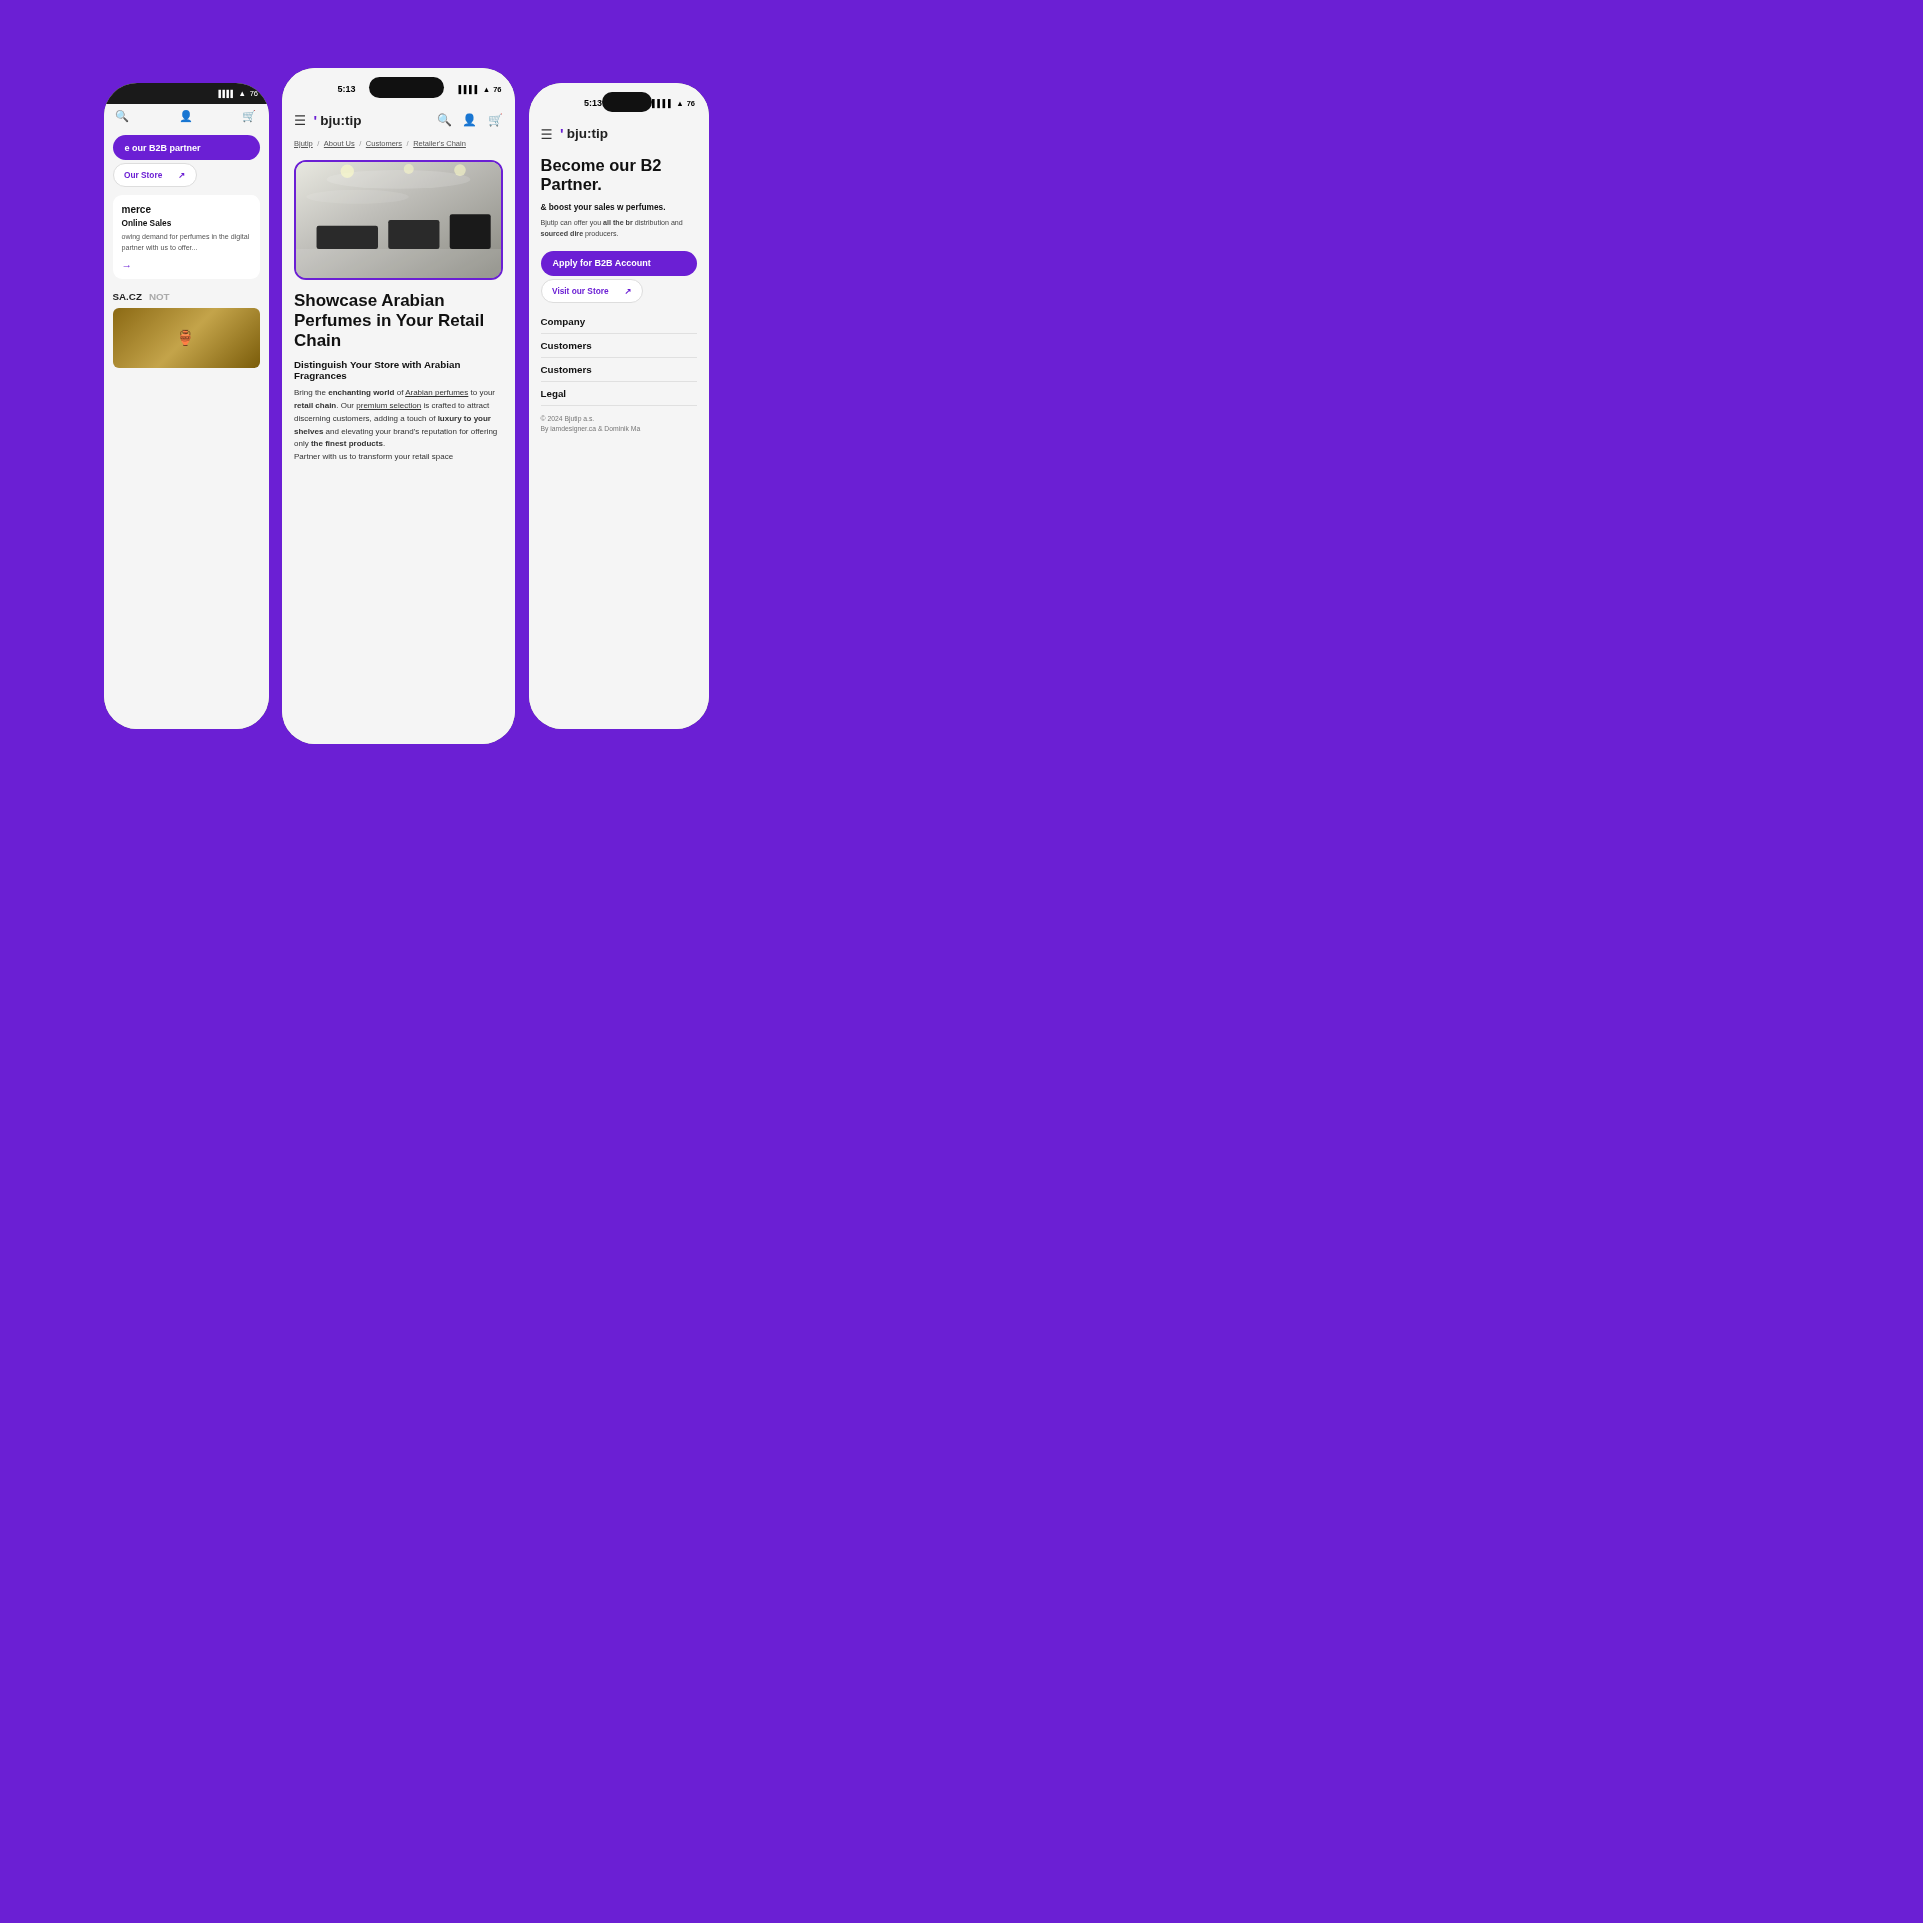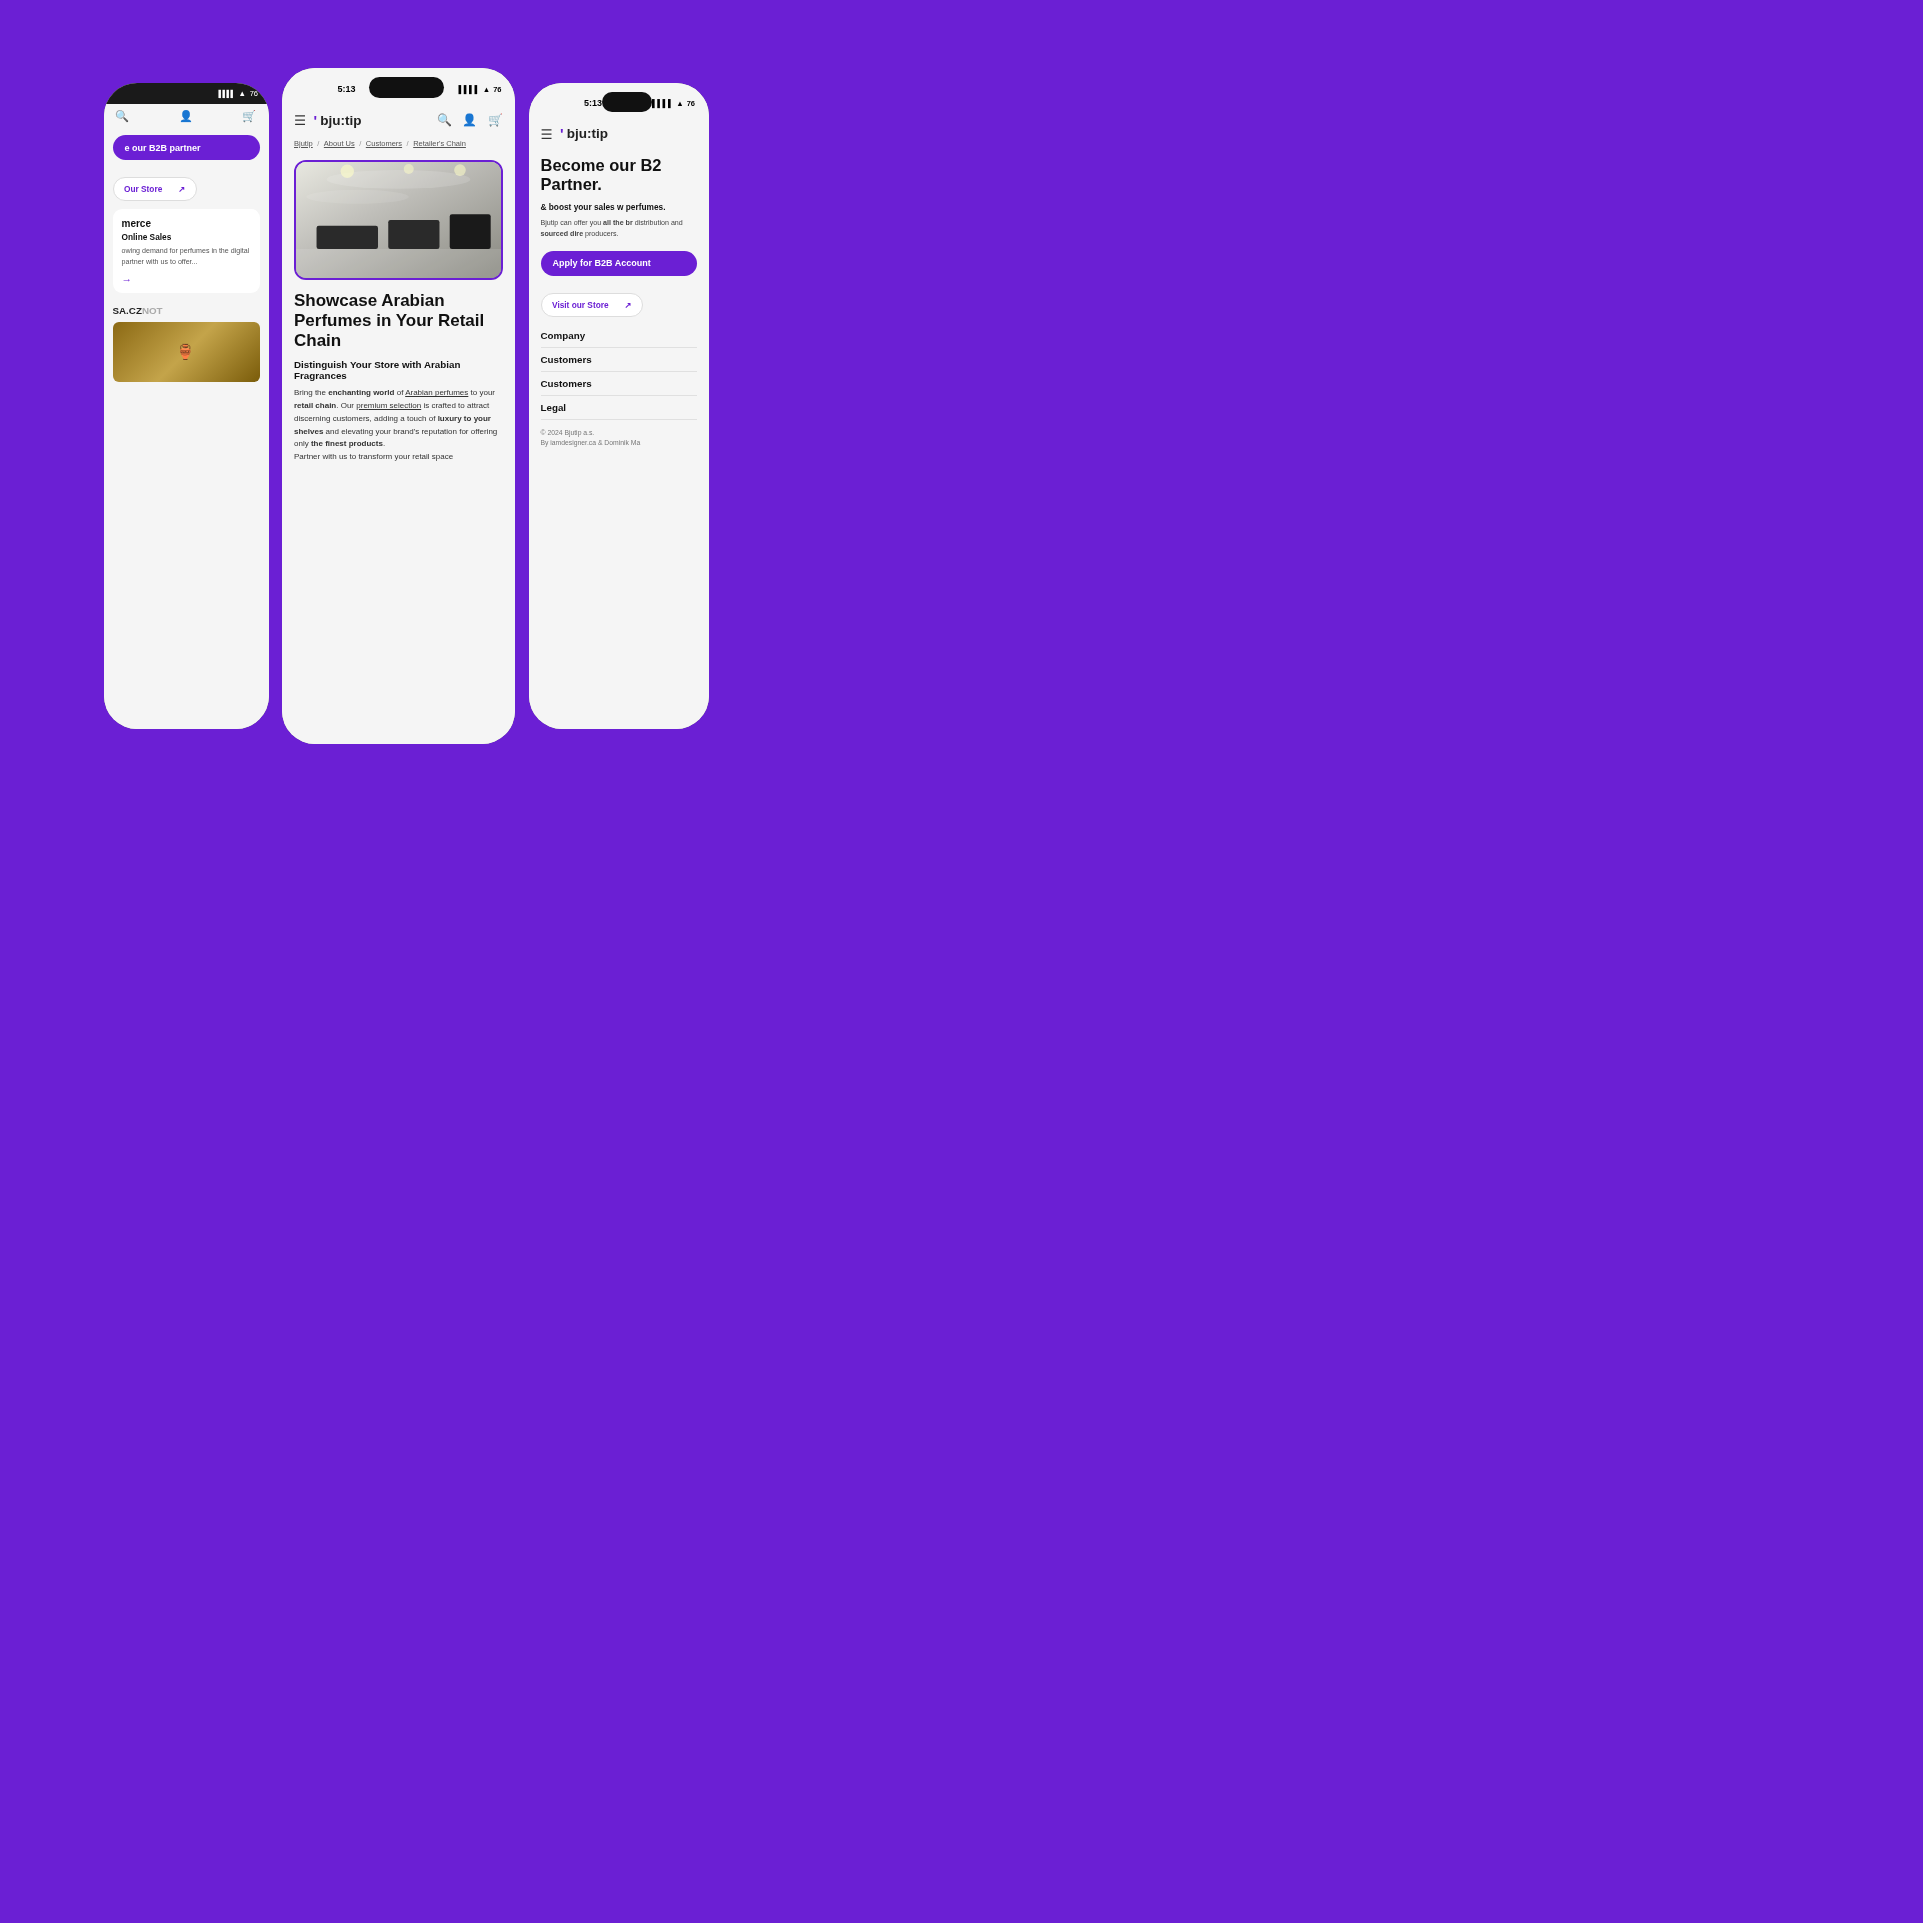--- a/index.html
+++ b/index.html
@@ -222,21 +222,21 @@
       flex: 1;
     }
 
     .purple-button {
       background: #6B1FD4;
       color: white;
       border-radius: 22.5px;
       padding: 7.5px 12px;
       font-size: 9px;
       font-weight: 700;
-      margin-bottom: 17px;
+      margin-bottom: 3px;
       display: block;
     }
 
     .outline-button {
       background: white;
       color: #6B1FD4;
       border: 1.1px solid #ddd;
       border-radius: 22.5px;
       padding: 6px 10.5px;
       font-size: 8.3px;
@@ -278,21 +278,21 @@
     .arrow-link {
       color: #6B1FD4;
       font-size: 10.5px;
       margin-top: 4.5px;
       display: block;
     }
 
     .logo-row {
       display: flex;
       align-items: center;
-      gap: 0;
+      gap: 7px;
       padding: 6px 0;
       overflow: hidden;
     }
 
     .logo-item {
       font-size: 9.8px;
       font-weight: 800;
       color: #222;
       white-space: nowrap;
     }

